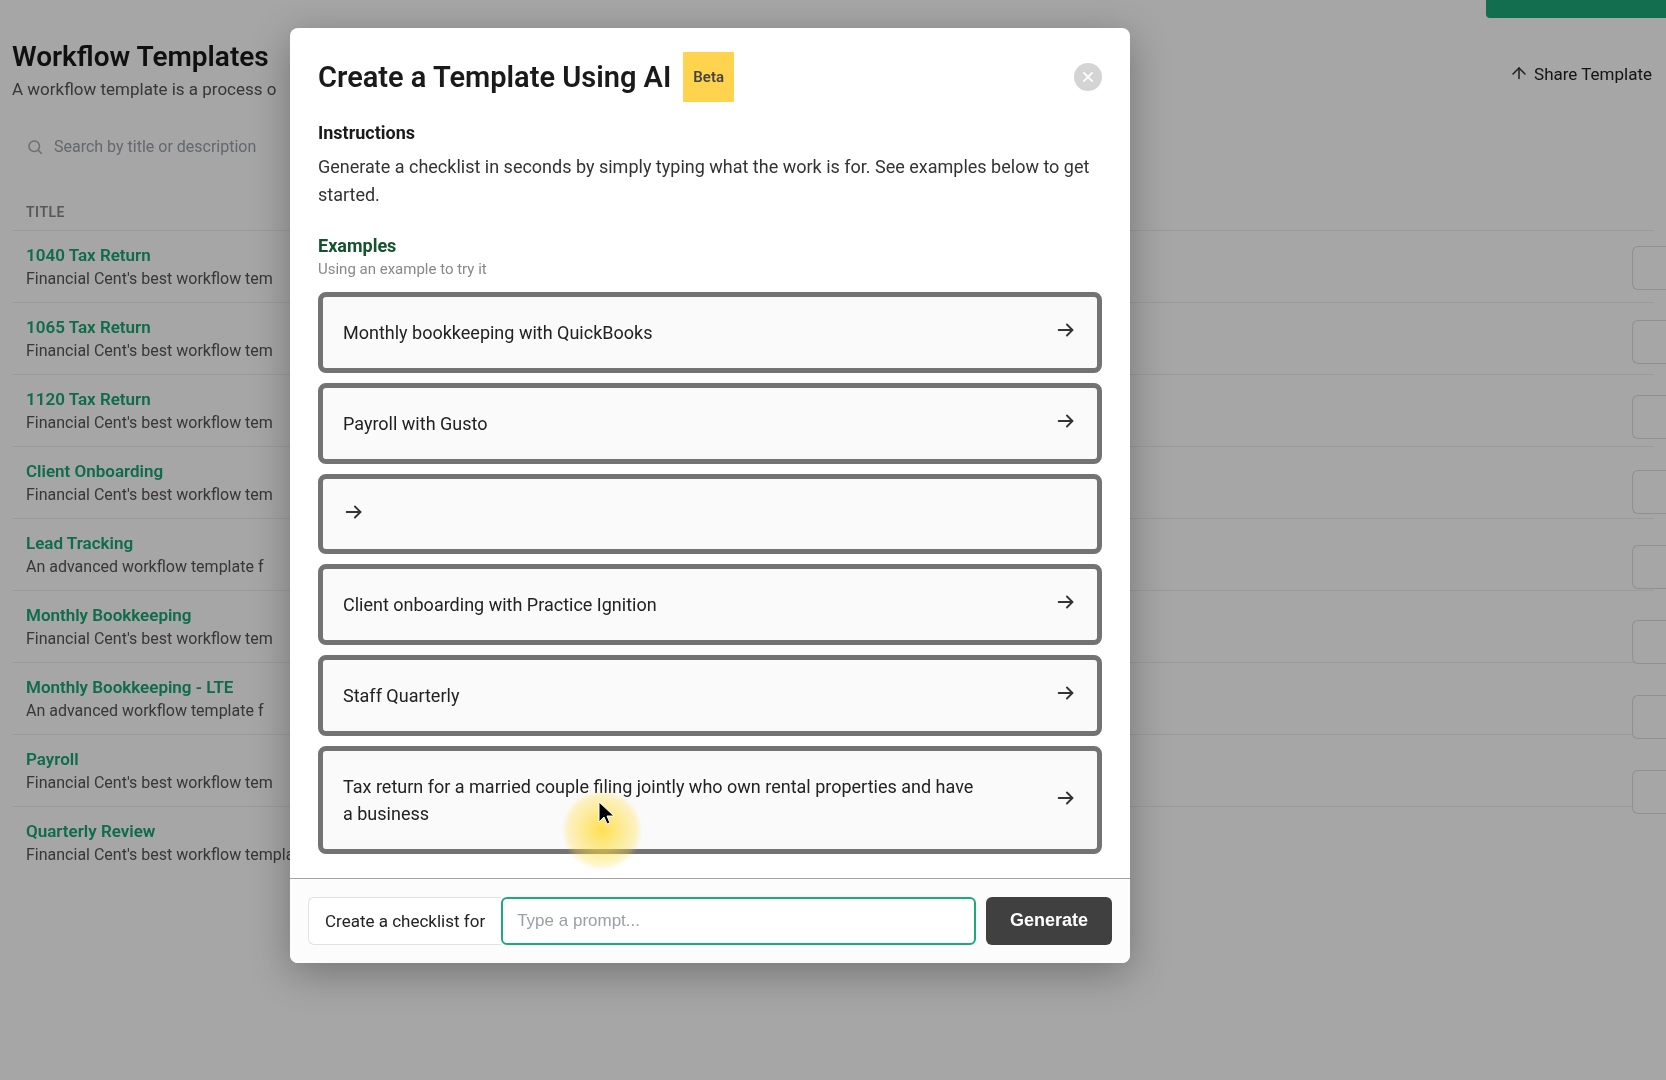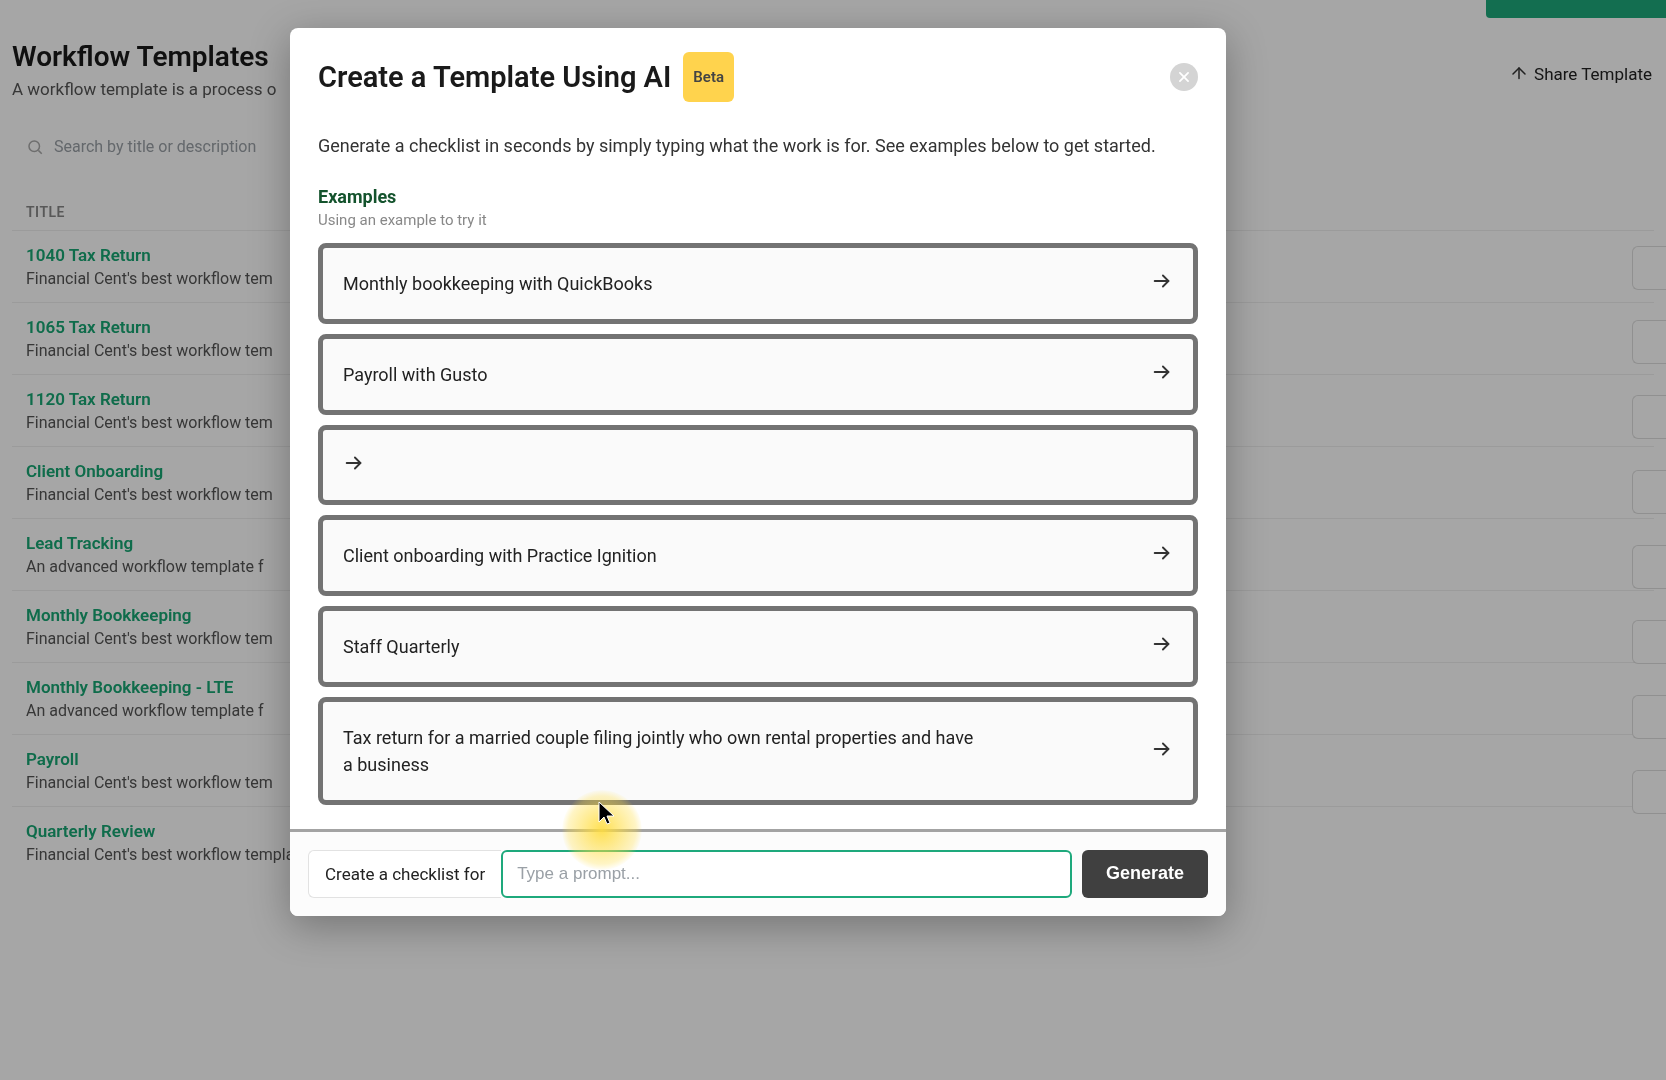--- a/index.html
+++ b/index.html
@@ -76,21 +76,21 @@
     }
     .overlay {
       position: absolute;
       inset: 0;
       background: rgba(0,0,0,0.35);
     }
     .modal {
       position: absolute;
       left: 290px;
       top: 28px;
-      width: 936px;
+      width: 840px;
       background: #fff;
       border-radius: 8px;
       box-shadow: 0 10px 40px rgba(0,0,0,0.3);
       overflow: hidden;
       display: flex;
       flex-direction: column;
     }
     .modal-header {
       padding: 24px 28px 10px 28px;
       display: flex;
@@ -106,21 +106,21 @@
       font-size: 29px;
       font-weight: 600;
       color: #1a1a1a;
     }
     .beta-badge {
       background: #ffd34d;
       color: #444;
       font-weight: 600;
       font-size: 15px;
       padding: 16px 10px;
-      border-radius: 6px;
+      border-radius: 1px;
     }
     .close-btn {
       width: 28px;
       height: 28px;
       border-radius: 50%;
       background: #d4d4d4;
       display: flex;
       align-items: center;
       justify-content: center;
       cursor: pointer;
@@ -168,21 +168,21 @@
       cursor: pointer;
     }
     .example-text {
       font-size: 18px;
       color: #222;
       line-height: 1.5;
       max-width: 640px;
     }
     .example-arrow svg { stroke: #333; }
     .modal-footer {
-      border-top: 3px solid #a3a3a3;
+      border-top: 1px solid #a3a3a3;
       background: #fcfcfc;
       padding: 18px 18px;
       display: flex;
       align-items: stretch;
       gap: 10px;
     }
     .prefix-box {
       border: 1px solid #e2e2e2;
       border-radius: 6px 0 0 6px;
       padding: 12px 16px;
@@ -333,20 +333,21 @@
       <div class="beta-badge">Beta</div>
     </div>
     <div class="close-btn">
       <svg width="14" height="14" viewBox="0 0 24 24" fill="none" stroke-width="3" stroke-linecap="round">
           <line x1="5" y1="5" x2="19" y2="19"></line>
           <line x1="19" y1="5" x2="5" y2="19"></line>
         </svg>
     </div>
   </div>
   <div class="modal-body">
+    <div class="section-heading">Instructions</div>
     <div class="instructions-text">Generate a checklist in seconds by simply typing what the work is for. See examples below to get started.</div>
     <div class="examples-heading">Examples</div>
     <div class="examples-sub">Using an example to try it</div>
     <div class="example-list" id="example-list">
         <div class="example-item">
           <div class="example-text">Monthly bookkeeping with QuickBooks</div>
           <div class="example-arrow"><svg width="22" height="22" viewBox="0 0 24 24" fill="none" stroke-width="2" stroke-linecap="round" stroke-linejoin="round">
               <line x1="4" y1="12" x2="19" y2="12"></line>
               <polyline points="13 6 19 12 13 18"></polyline>
             </svg></div>

